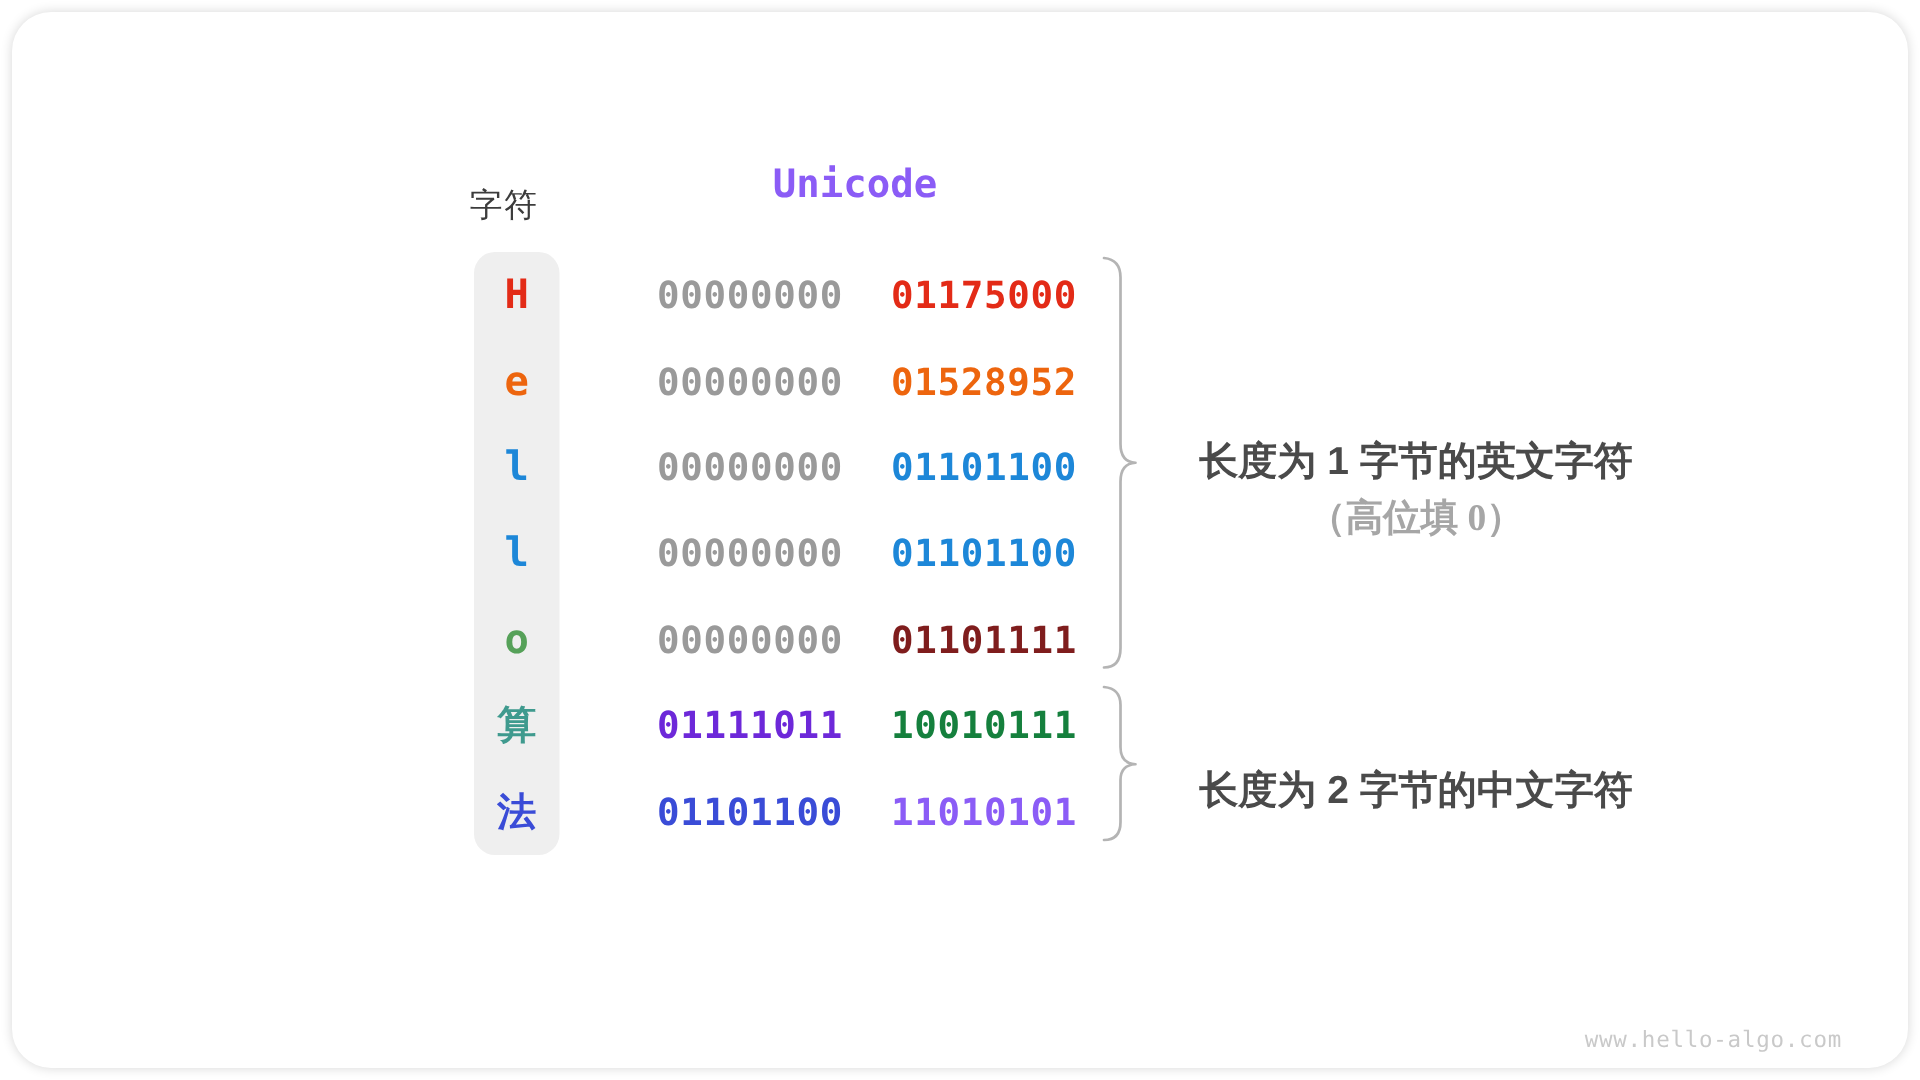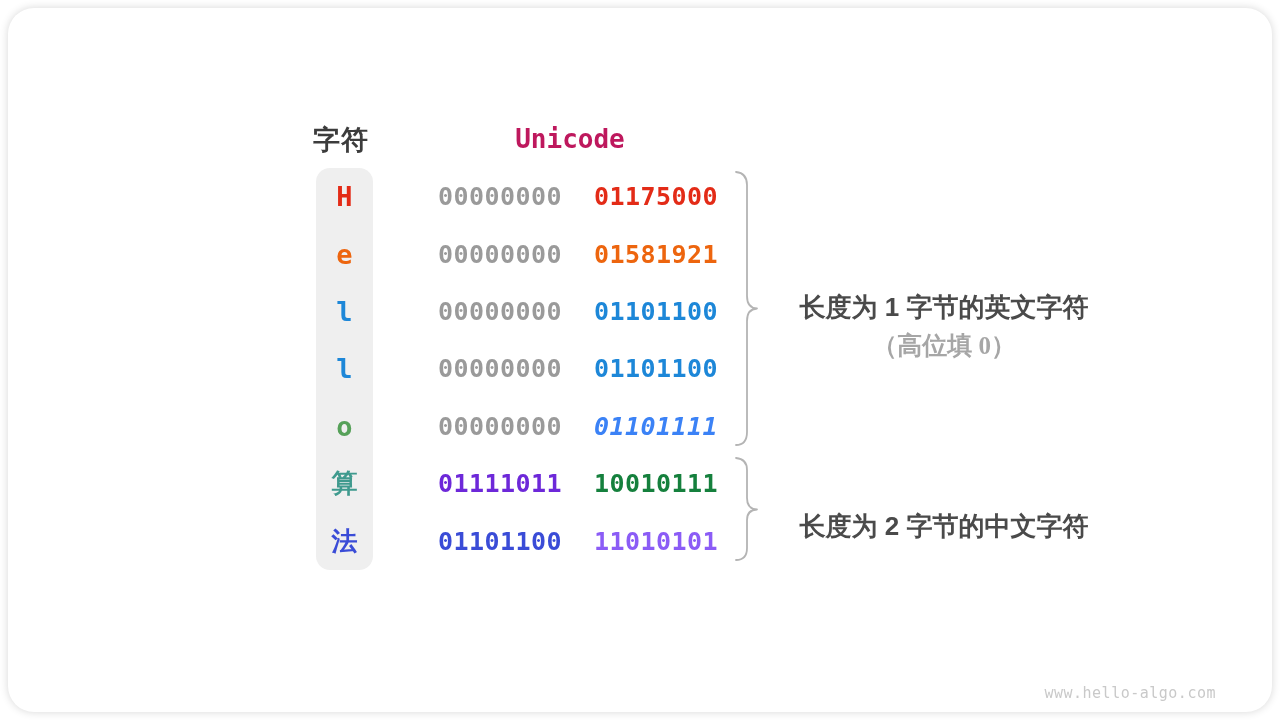--- a/index.html
+++ b/index.html
@@ -16,27 +16,27 @@
     left: 8px; top: 8px;
     width: 1264px; height: 704px;
     background: #ffffff;
     border-radius: 26px;
     box-shadow: 0 0 8px rgba(0,0,0,0.16);
   }
 
   
   .hdr-char {
     position: absolute; left: 305px; top: 114px;
-    font-size: 27px; font-weight: 700; color: #3c3c3c;
+    font-size: 22px; font-weight: 400; color: #3c3c3c;
     letter-spacing: 1px;
   }
   .hdr-unicode {
-    position: absolute; left: 430px; top: 116px; width: 264px;
+    position: absolute; left: 430px; top: 100px; width: 264px;
     text-align: center;
-    font-size: 26px; font-weight: 700; color: #be185d;
+    font-size: 26px; font-weight: 700; color: #8b5cf6;
   }
 
   
   .char-col {
     position: absolute; left: 308px; top: 160px;
     width: 57px; height: 402px;
     background: #efefef; border-radius: 14px;
     display: flex; flex-direction: column;
   }
   .char-cell {
@@ -80,21 +80,21 @@
   }
   .ann-english { top: 268px; }
   .ann-chinese { top: 487px; }
   .ann .sub {
     display: block; margin-top: 13px;
     color: #a6a6a6; font-size: 25px; font-weight: 700; font-family: Liberation Serif, serif;
   }
 
   
   .watermark {
-    position: absolute; right: 56px; top: 676px;
+    position: absolute; right: 44px; top: 676px;
     font-size: 15px; color: #c9c9c9; letter-spacing: 0.5px;
   }
 </style>
 </head>
 <body>
 
 <div class="card">
 
   <div class="hdr-char">字符</div>
   <div class="hdr-unicode mono">Unicode</div>
@@ -123,33 +123,33 @@
       </div>
   </div>
 
   <div class="bin-col">
     <div class="bin-row">
       <span style="color: rgb(154, 154, 154);">00000000</span>
       <span style="color: rgb(227, 43, 23);">01175000</span>
     </div>
     <div class="bin-row">
       <span style="color: rgb(154, 154, 154);">00000000</span>
-      <span style="color: rgb(237, 101, 14);">01581921</span>
+      <span style="color: rgb(237, 101, 14);">01528952</span>
     </div>
     <div class="bin-row">
       <span style="color: rgb(154, 154, 154);">00000000</span>
       <span style="color: rgb(29, 135, 216);">01101100</span>
     </div>
     <div class="bin-row">
       <span style="color: rgb(154, 154, 154);">00000000</span>
       <span style="color: rgb(29, 135, 216);">01101100</span>
     </div>
     <div class="bin-row">
       <span style="color: rgb(154, 154, 154);">00000000</span>
-      <span style="color: #3b82f6; font-style: italic;">01101111</span>
+      <span style="color: #7f1d1d;">01101111</span>
     </div>
     <div class="bin-row">
       <span style="color: #6d28d9;">01111011</span>
       <span style="color: #15803d;">10010111</span>
     </div>
     <div class="bin-row">
       <span style="color: rgb(58, 76, 215);">01101100</span>
       <span style="color: #8b5cf6;">11010101</span>
     </div>
   </div>

